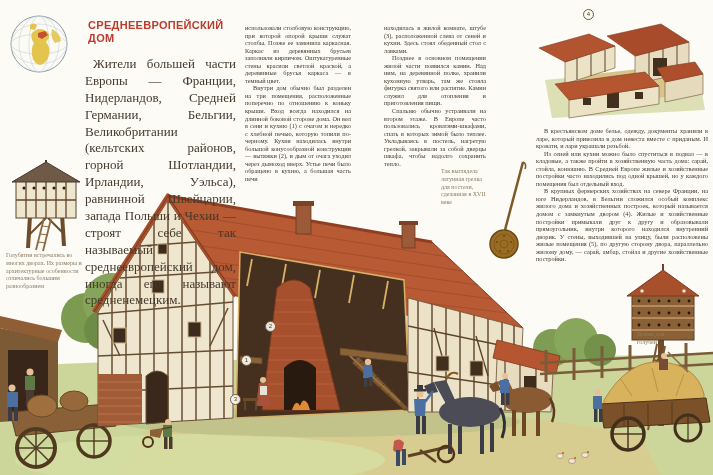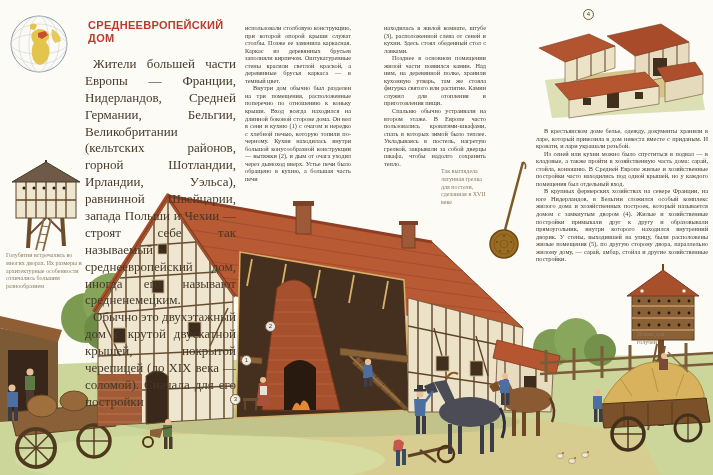--- a/index.html
+++ b/index.html
@@ -448,21 +448,20 @@
   <circle cx="19" cy="93" r="1" fill="#6b4a14"></circle>
 </svg>
 
 <h1 id="page-title">
   <span>СРЕДНЕЕВРОПЕЙСКИЙ</span><br>
   <span>ДОМ</span>
 </h1>
 
 <div id="col1" class="col">
   <p>Жители большей части Европы — Франции, Нидерландов, Средней Германии, Бельгии, Великобритании (кельтских районов, горной Шотландии, Ирландии, Уэльса), равнинной Швейцарии, запада Польши и Чехии — строят себе так называемый среднеевропейский дом, иногда его называют средненемецким.</p>
-  <p>Обычно это двухэтажный дом с крутой двускатной крышей, покрытой черепицей (до XIX века — соломой). Сначала для его постройки</p>
 </div>
 
 <div id="col2" class="col">
   <p class="cont">использовали столбовую конструкцию, при которой опорой крыши служат столбы. Позже ее заменила каркасная. Каркас из деревянных брусьев заполняли кирпичом. Оштукатуренные стены красили светлой краской, а деревянные брусья каркаса — в темный цвет.</p>
   <p>Внутри дом обычно был разделен на три помещения, расположенные поперечно по отношению к коньку крыши. Вход всегда находился на длинной боковой стороне дома. Он вел в сени и кухню (1) с очагом и нередко с хлебной печью, которую топили по-черному. Кухня находилась внутри большой конусообразной конструкции — вытяжки (2), и дым от очага уходил через дымоход вверх. Устье печи было обращено в кухню, а большая часть печи</p>
 </div>
 
 <div id="col3" class="col">
   <p class="cont">находилась в жилой комнате, штубе (3), расположенной слева от сеней и кухни. Здесь стоял обеденный стол с лавками.</p>
   <p>Позднее в основном помещении жилой части появился камин. Над ним, на деревянной полке, хранили кухонную утварь, там же стояла фигурка святого или распятие. Камин служил для отопления и приготовления пищи.</p>

